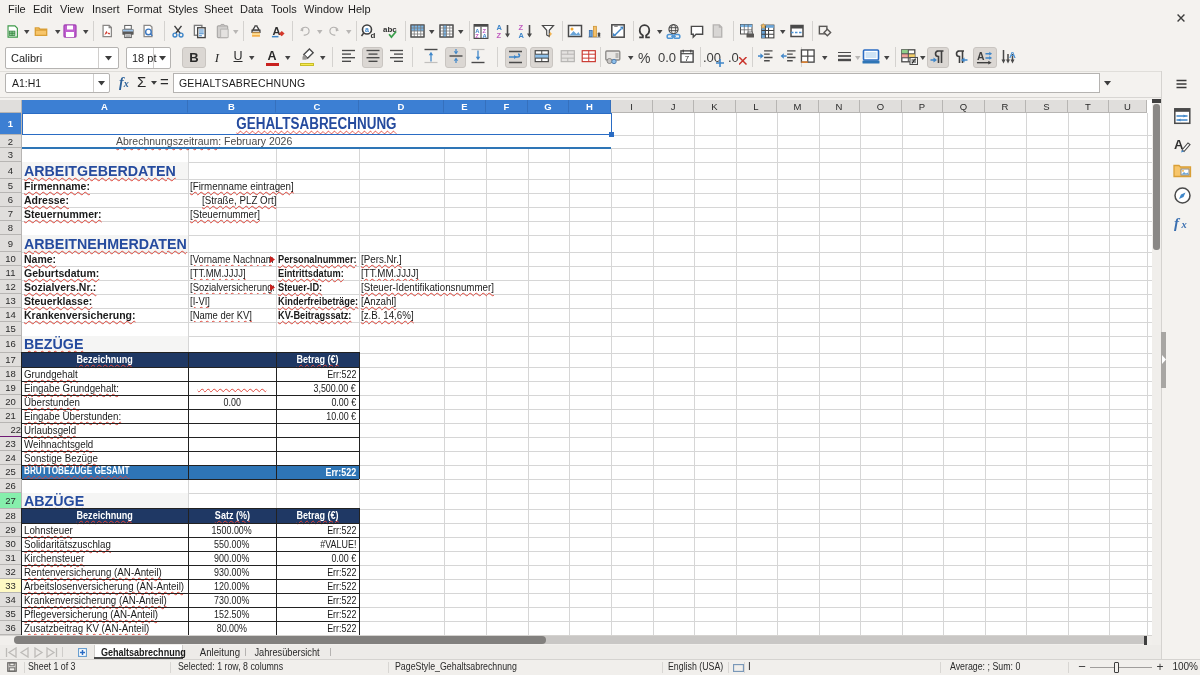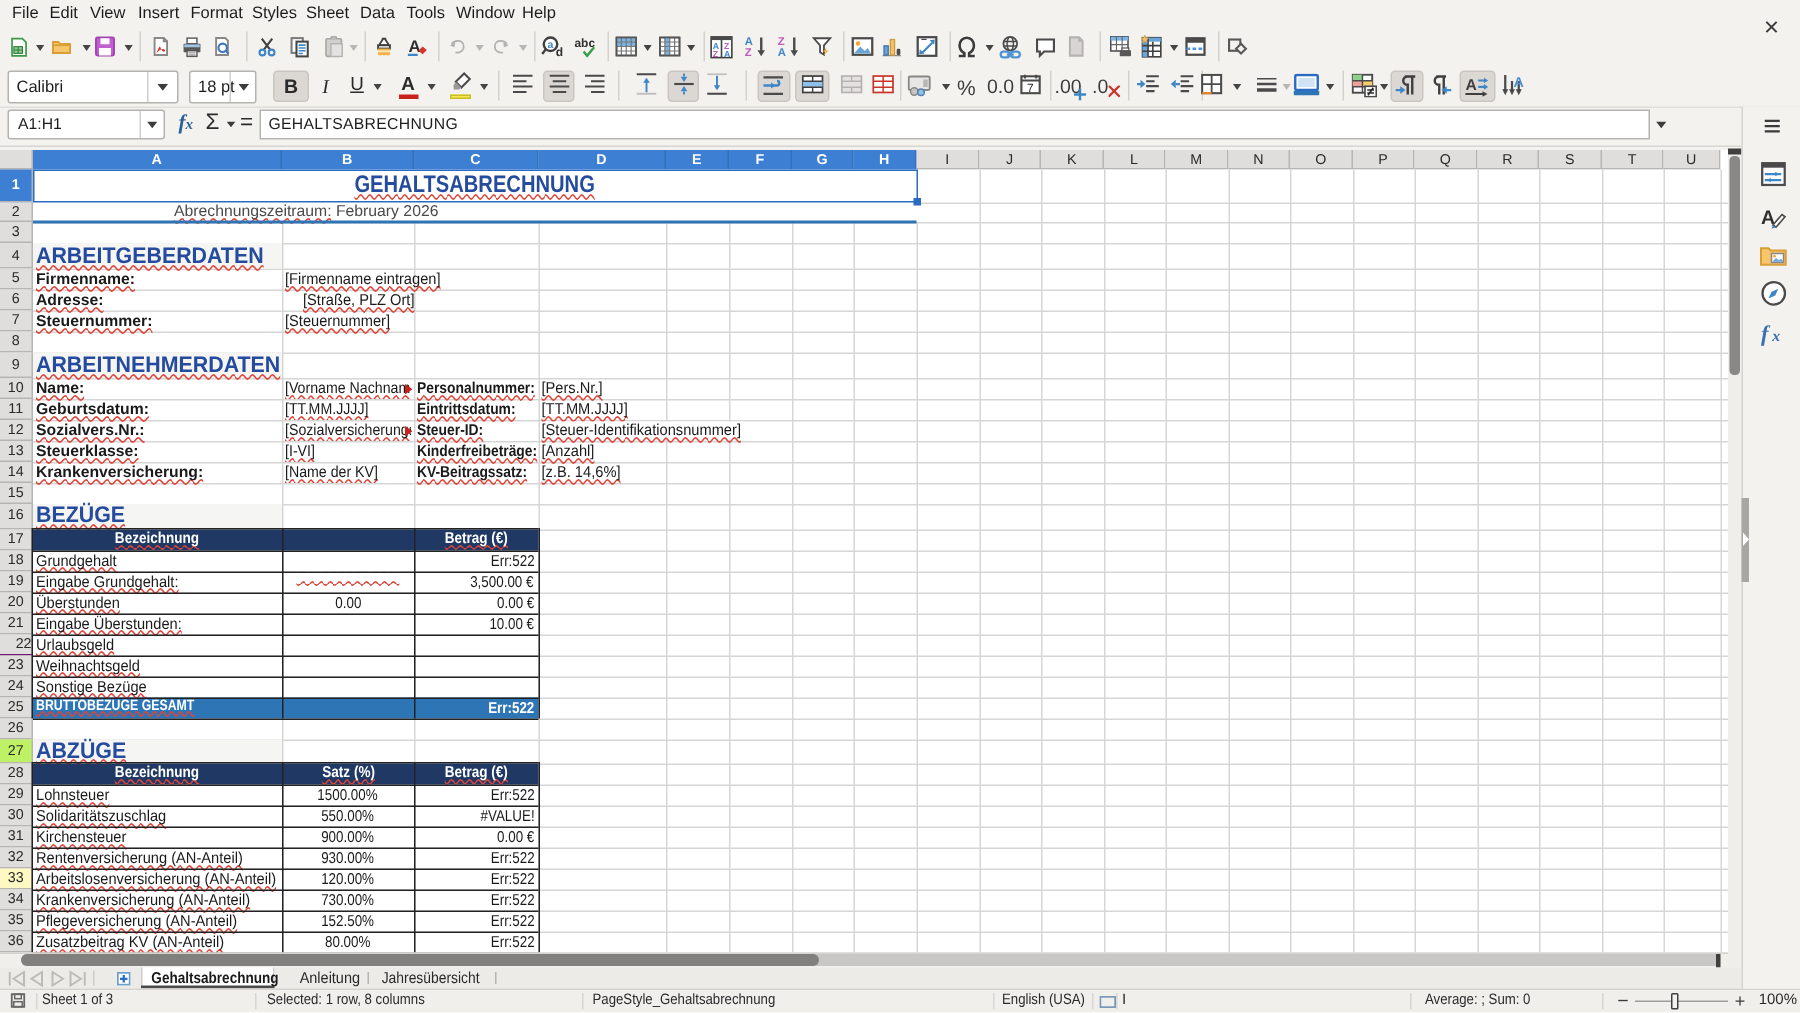--- a/index.html
+++ b/index.html
@@ -490,21 +490,21 @@
 <div style="position:absolute;left:0px;top:352.5px;width:22px;height:14.0px;background:#e0dedc;border-bottom:1px solid #b7b5b3;border-right:1px solid #b7b5b3;font-size:9.5px;font-weight:normal;color:#2a2a2a;text-align:center;line-height:14.0px;">17</div>
 <div style="position:absolute;left:0px;top:366.5px;width:22px;height:14.0px;background:#e0dedc;border-bottom:1px solid #b7b5b3;border-right:1px solid #b7b5b3;font-size:9.5px;font-weight:normal;color:#2a2a2a;text-align:center;line-height:14.0px;">18</div>
 <div style="position:absolute;left:0px;top:380.5px;width:22px;height:14.0px;background:#e0dedc;border-bottom:1px solid #b7b5b3;border-right:1px solid #b7b5b3;font-size:9.5px;font-weight:normal;color:#2a2a2a;text-align:center;line-height:14.0px;">19</div>
 <div style="position:absolute;left:0px;top:394.5px;width:22px;height:14.0px;background:#e0dedc;border-bottom:1px solid #b7b5b3;border-right:1px solid #b7b5b3;font-size:9.5px;font-weight:normal;color:#2a2a2a;text-align:center;line-height:14.0px;">20</div>
 <div style="position:absolute;left:0px;top:408.5px;width:22px;height:14.0px;background:#e0dedc;border-bottom:1px solid #b7b5b3;border-right:1px solid #b7b5b3;font-size:9.5px;font-weight:normal;color:#2a2a2a;text-align:center;line-height:14.0px;">21</div>
 <div style="position:absolute;left:0px;top:422.5px;width:22px;height:14.0px;background:#e0dedc;border-bottom:1px solid #701a75;border-right:1px solid #b7b5b3;font-size:9.5px;font-weight:normal;color:#2a2a2a;text-align:right;line-height:14.0px;">22</div>
 <div style="position:absolute;left:0px;top:436.5px;width:22px;height:14.0px;background:#e0dedc;border-bottom:1px solid #b7b5b3;border-right:1px solid #b7b5b3;font-size:9.5px;font-weight:normal;color:#2a2a2a;text-align:center;line-height:14.0px;">23</div>
 <div style="position:absolute;left:0px;top:450.5px;width:22px;height:14.0px;background:#e0dedc;border-bottom:1px solid #b7b5b3;border-right:1px solid #b7b5b3;font-size:9.5px;font-weight:normal;color:#2a2a2a;text-align:center;line-height:14.0px;">24</div>
 <div style="position:absolute;left:0px;top:464.5px;width:22px;height:14.0px;background:#e0dedc;border-bottom:1px solid #b7b5b3;border-right:1px solid #b7b5b3;font-size:9.5px;font-weight:normal;color:#2a2a2a;text-align:center;line-height:14.0px;">25</div>
 <div style="position:absolute;left:0px;top:478.5px;width:22px;height:14.0px;background:#e0dedc;border-bottom:1px solid #b7b5b3;border-right:1px solid #b7b5b3;font-size:9.5px;font-weight:normal;color:#2a2a2a;text-align:center;line-height:14.0px;">26</div>
-<div style="position:absolute;left:0px;top:492.5px;width:22px;height:16.5px;background:#bef264;border-bottom:1px solid #b7b5b3;border-right:1px solid #b7b5b3;font-size:9.5px;font-weight:normal;color:#2a2a2a;text-align:center;line-height:16.5px;">27</div>
+<div style="position:absolute;left:0px;top:492.5px;width:22px;height:16.5px;background:#86efac;border-bottom:1px solid #b7b5b3;border-right:1px solid #b7b5b3;font-size:9.5px;font-weight:normal;color:#2a2a2a;text-align:center;line-height:16.5px;">27</div>
 <div style="position:absolute;left:0px;top:509px;width:22px;height:14px;background:#e0dedc;border-bottom:1px solid #b7b5b3;border-right:1px solid #b7b5b3;font-size:9.5px;font-weight:normal;color:#2a2a2a;text-align:center;line-height:14px;">28</div>
 <div style="position:absolute;left:0px;top:523px;width:22px;height:14px;background:#e0dedc;border-bottom:1px solid #b7b5b3;border-right:1px solid #b7b5b3;font-size:9.5px;font-weight:normal;color:#2a2a2a;text-align:center;line-height:14px;">29</div>
 <div style="position:absolute;left:0px;top:537px;width:22px;height:14px;background:#e0dedc;border-bottom:1px solid #b7b5b3;border-right:1px solid #b7b5b3;font-size:9.5px;font-weight:normal;color:#2a2a2a;text-align:center;line-height:14px;">30</div>
 <div style="position:absolute;left:0px;top:551px;width:22px;height:14px;background:#e0dedc;border-bottom:1px solid #b7b5b3;border-right:1px solid #b7b5b3;font-size:9.5px;font-weight:normal;color:#2a2a2a;text-align:center;line-height:14px;">31</div>
 <div style="position:absolute;left:0px;top:565px;width:22px;height:14px;background:#e0dedc;border-bottom:1px solid #b7b5b3;border-right:1px solid #b7b5b3;font-size:9.5px;font-weight:normal;color:#2a2a2a;text-align:center;line-height:14px;">32</div>
 <div style="position:absolute;left:0px;top:579px;width:22px;height:14px;background:#fef9c3;border-bottom:1px solid #b7b5b3;border-right:1px solid #b7b5b3;font-size:9.5px;font-weight:normal;color:#2a2a2a;text-align:center;line-height:14px;">33</div>
 <div style="position:absolute;left:0px;top:593px;width:22px;height:14px;background:#e0dedc;border-bottom:1px solid #b7b5b3;border-right:1px solid #b7b5b3;font-size:9.5px;font-weight:normal;color:#2a2a2a;text-align:center;line-height:14px;">34</div>
 <div style="position:absolute;left:0px;top:607px;width:22px;height:14px;background:#e0dedc;border-bottom:1px solid #b7b5b3;border-right:1px solid #b7b5b3;font-size:9.5px;font-weight:normal;color:#2a2a2a;text-align:center;line-height:14px;">35</div>
 <div style="position:absolute;left:0px;top:621px;width:22px;height:14px;background:#e0dedc;border-bottom:1px solid #b7b5b3;border-right:1px solid #b7b5b3;font-size:9.5px;font-weight:normal;color:#2a2a2a;text-align:center;line-height:14px;">36</div>
 <div style="position:absolute;left:22px;top:113px;width:1130px;height:522px;background:#fff;"></div>

